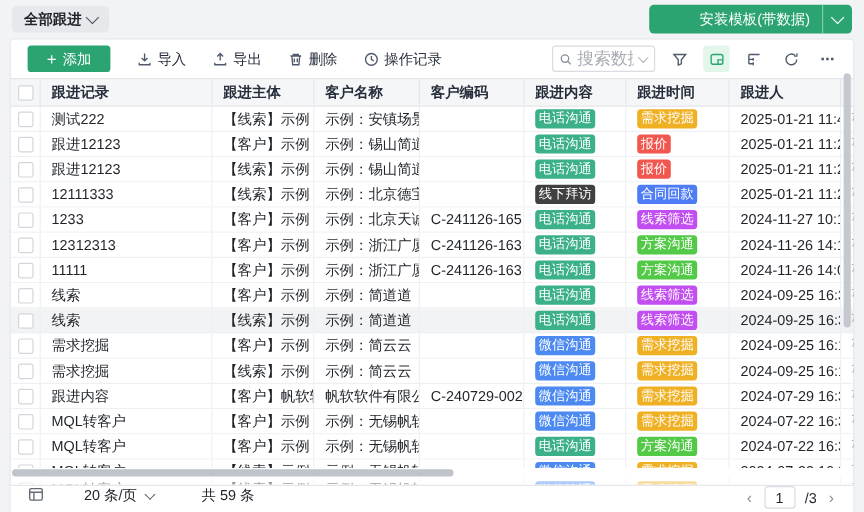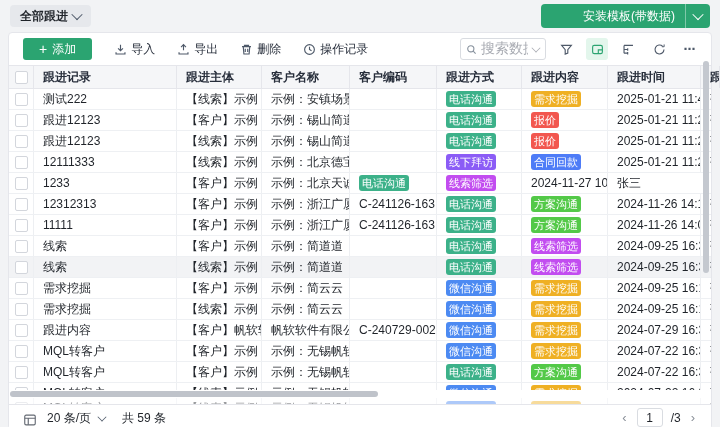--- a/index.html
+++ b/index.html
@@ -72,21 +72,21 @@
   }
   .owner-cell { border-right:none; }
   
   .vscroll { position:absolute; right:2px; top:28px; width:6px; height:212px; background:#c4c8cf; border-radius:3px; }
   .hscroll { position:absolute; left:1px; top:358px; width:368px; height:6px; background:#bfc3ca; border-radius:3px; }
   .ghost { position:absolute; left:0; top:365px; width:100%; height:6px; overflow:hidden; opacity:.45; }
   .ghost .trow { border-bottom:none; }
   
   .pager {
     position:absolute; left:0; top:371px; width:100%; height:23px; background:#fff;
-    border-top:1px solid #e5e6eb; display:flex; align-items:flex-end; padding:0 14px; color:#1f2329;
+    border-top:1px solid #e5e6eb; display:flex; align-items:flex-start; padding:0 14px; color:#1f2329;gap:23px;
   }
   .pager .size { margin-left:10px; display:flex; align-items:center; gap:7px; cursor:pointer; }
   .pager .size .chev { transform:rotate(45deg) scale(.8); margin-top:-3px; }
   .pager .total { margin-left:16px; }
   .pager-right { margin-left:auto; display:flex; align-items:center; gap:8px; color:#8a9099; }
   .page-arrow { font-size:13px; cursor:pointer; padding:0 2px; }
   .page-box { width:26px; height:19px; border:1px solid #d9dce1; border-radius:3px; background:#fff;
     display:flex; align-items:center; justify-content:center; color:#1f2329; }
   .page-total { color:#1f2329; }
   svg { display:block; }
@@ -179,21 +179,20 @@
   </div>
 
   <div class="thead grid-row">
     <div class="cell cb">
         <span class="checkbox"></span>
       </div>
     <div class="cell">跟进记录</div>
     <div class="cell">跟进主体</div>
     <div class="cell">客户名称</div>
     <div class="cell">客户编码</div>
-    <div class="cell">跟进方式</div>
     <div class="cell">跟进内容</div>
     <div class="cell">跟进时间</div>
     <div class="cell owner-cell">跟进人</div>
   </div>
 
   <div class="tbody">
       <div class="trow grid-row">
     <div class="cell cb">
           <span class="checkbox"></span>
         </div>
@@ -254,37 +253,38 @@
     <div class="cell cb">
           <span class="checkbox"></span>
         </div>
     <div class="cell">12111333</div>
     <div class="cell">
           <span>【线索】示例：北京...</span>
         </div>
     <div class="cell">示例：北京德宝汽修</div>
     <div class="cell"></div>
     <div class="cell">
-          <span class="badge" style="background:#8b5cf6">线下拜访</span>
+          <span class="badge" style="background:#404040">线下拜访</span>
         </div>
     <div class="cell">
           <span class="badge" style="background:#4E7CF7">合同回款</span>
         </div>
     <div class="cell">2025-01-21 11:20</div>
     <div class="cell owner-cell">张三</div>
       </div>
       <div class="trow grid-row">
     <div class="cell cb">
           <span class="checkbox"></span>
         </div>
     <div class="cell">1233</div>
     <div class="cell">
           <span>【客户】示例：北京...</span>
         </div>
     <div class="cell">示例：北京天诚软件...</div>
+    <div class="cell">C-241126-165</div>
     <div class="cell">
           <span class="badge" style="background:#3CB189">电话沟通</span>
         </div>
     <div class="cell">
           <span class="badge" style="background:#C24DF0">线索筛选</span>
         </div>
     <div class="cell">2024-11-27 10:11</div>
     <div class="cell owner-cell">张三</div>
       </div>
       <div class="trow grid-row">

